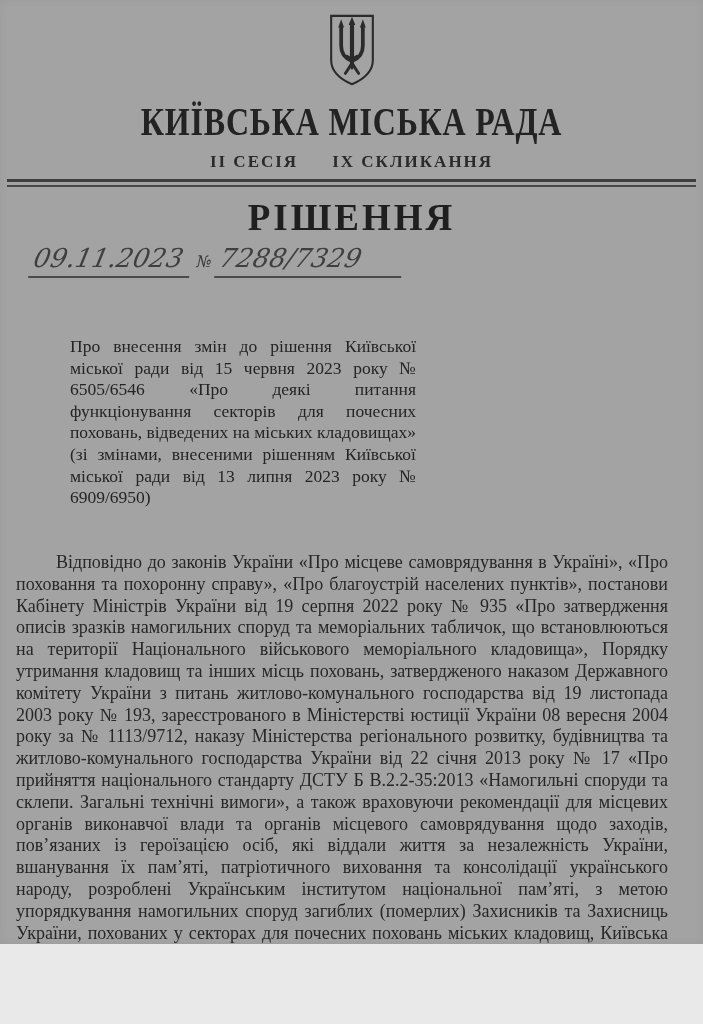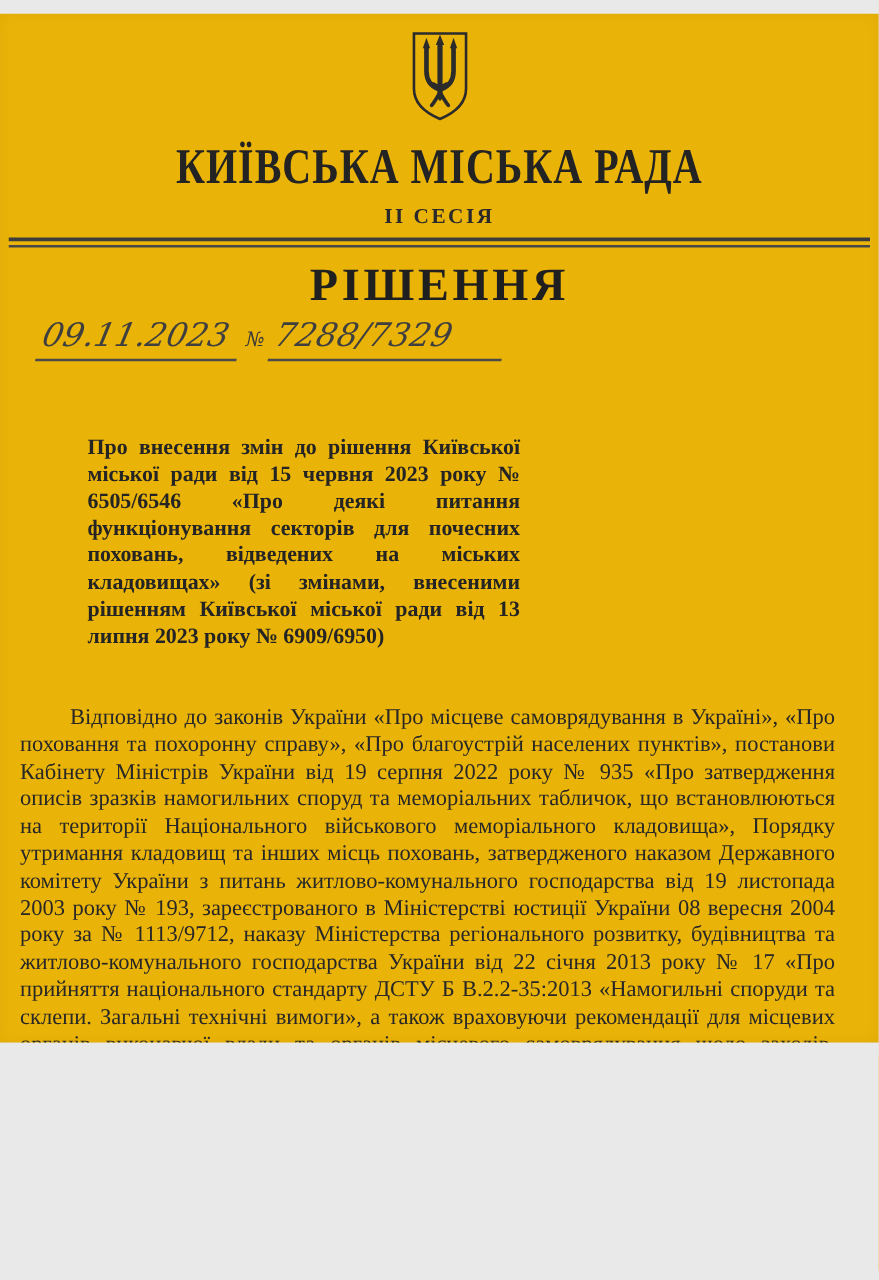--- a/index.html
+++ b/index.html
@@ -1,21 +1,21 @@
 <!DOCTYPE html>
 <html lang="uk"><head>
 <meta charset="utf-8">
 <style>
   html, body { margin: 0; padding: 0; background: #e9e9e9; }
   .page {
     position: relative;
     width: 703px;
-    height: 823px;
-    margin: 11px auto;
-    background: #eab308;
+    height: 944px;
+    margin: 0 auto;
+    background: #a3a3a3;
     box-shadow: inset 0 0 10px rgba(0,0,0,0.05);
     font-family: "Liberation Serif", "DejaVu Serif", serif;
     color: #282828;
     overflow: hidden;
   }
   .emblem {
     position: absolute;
     top: 13px;
     left: 50%;
     transform: translateX(-50%);
@@ -92,21 +92,21 @@
     font-size: 16px;
     margin: 0 6px 0 4px;
     color: #3a3a3a;
   }
   .decision-title {
     position: absolute;
     top: 336px;
     left: 70px;
     width: 346px;
     font-size: 17.5px;
-    font-weight: bold;
+    font-weight: normal;
     line-height: 21.6px;
     text-align: justify;
     color: #242424;
   }
   .decision-body {
     position: absolute;
     top: 552px;
     left: 16px;
     width: 652px;
     font-size: 18px;
@@ -138,20 +138,21 @@
         <polygon points="39.5,17 43,7 46.5,17"></polygon>
         <polygon points="30,58 26,63 30,68 34,63"></polygon>
       </g>
     </svg>
   </div>
 
   <h1 class="council-name">КИЇВСЬКА МІСЬКА РАДА</h1>
 
   <div class="session-line">
     <span>ІІ СЕСІЯ</span>
+    <span>ІХ СКЛИКАННЯ</span>
   </div>
 
   <div class="double-rule"></div>
 
   <h2 class="decision-heading">РІШЕННЯ</h2>
 
   <div class="handwritten-line">
     <span class="hw-underlined">09.11.2023</span><span class="number-sign">№</span><span class="hw-underlined hw-number">7288/7329</span>
   </div>
 

